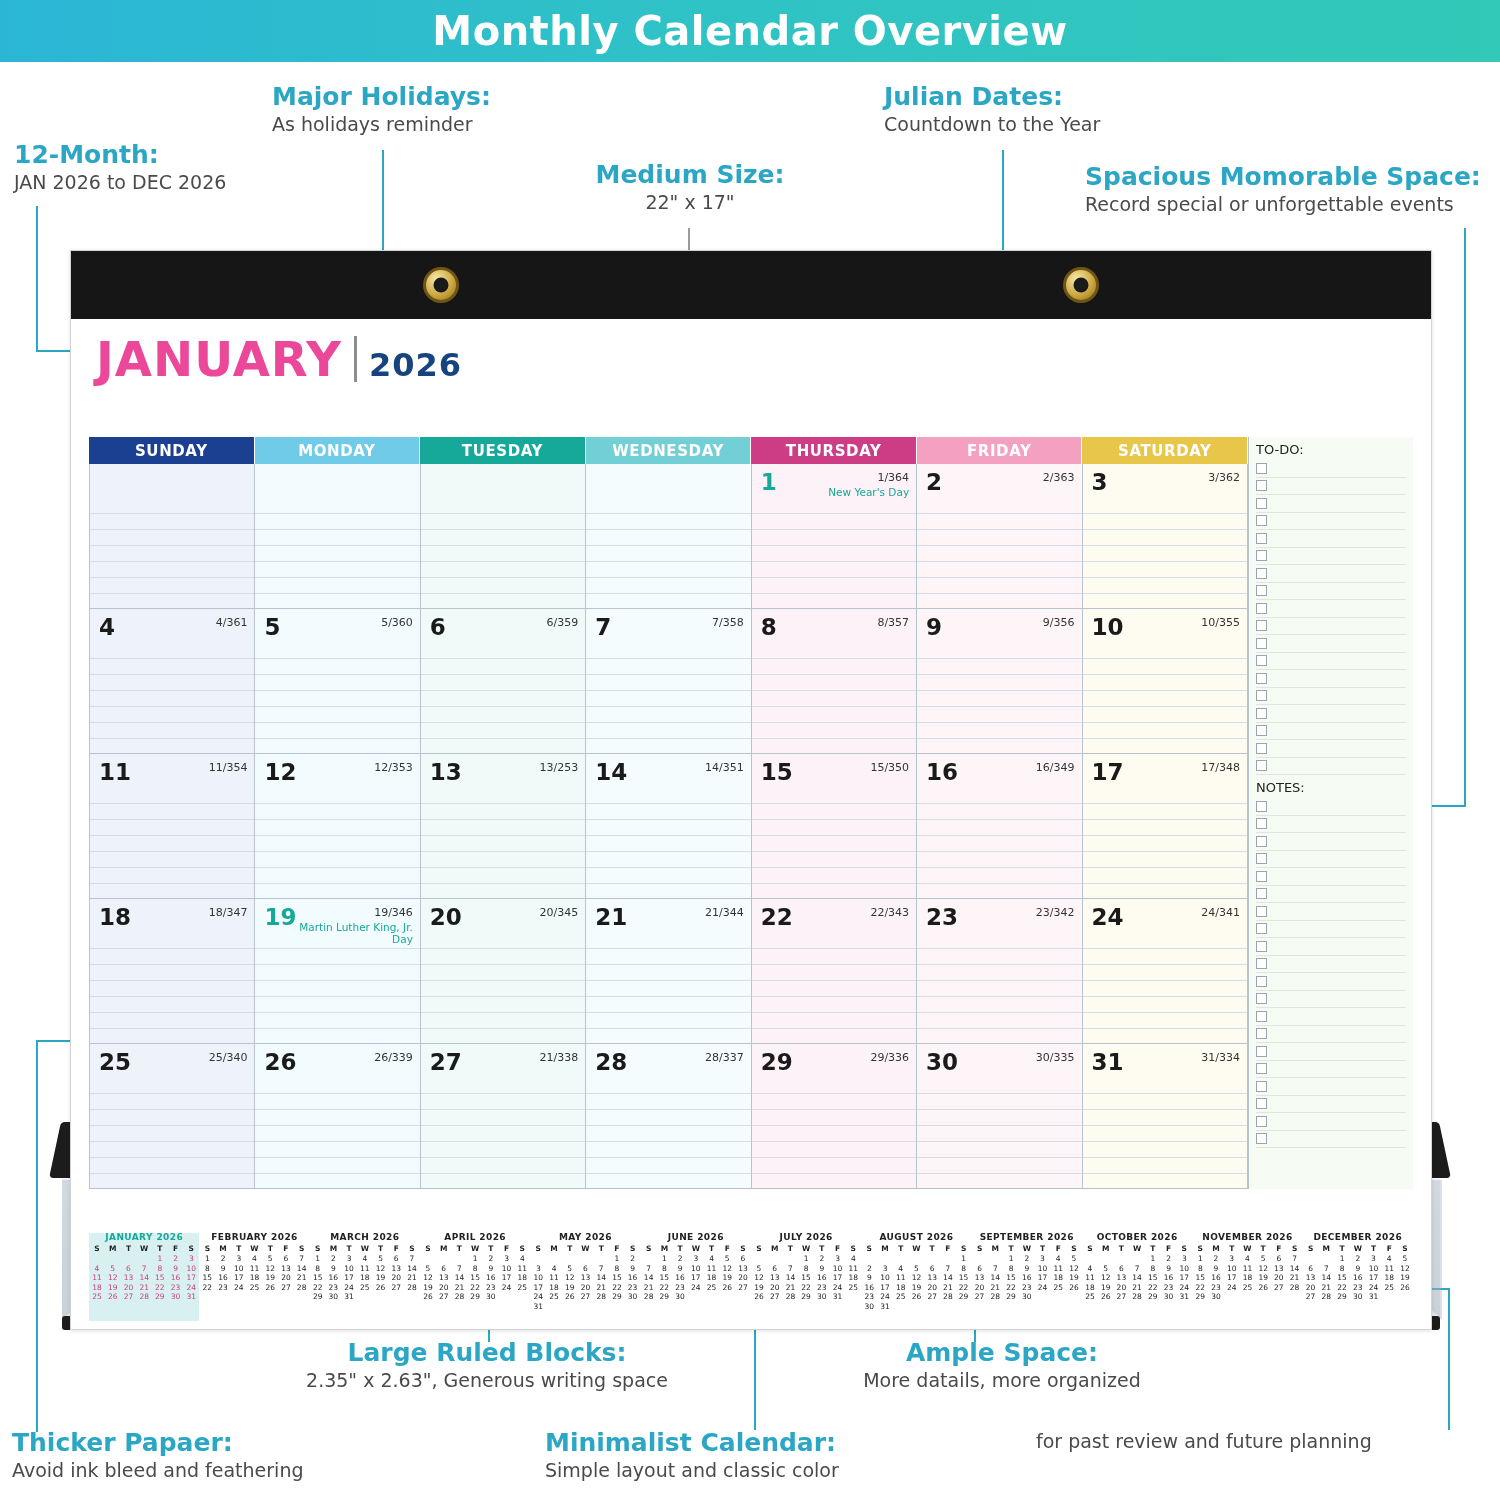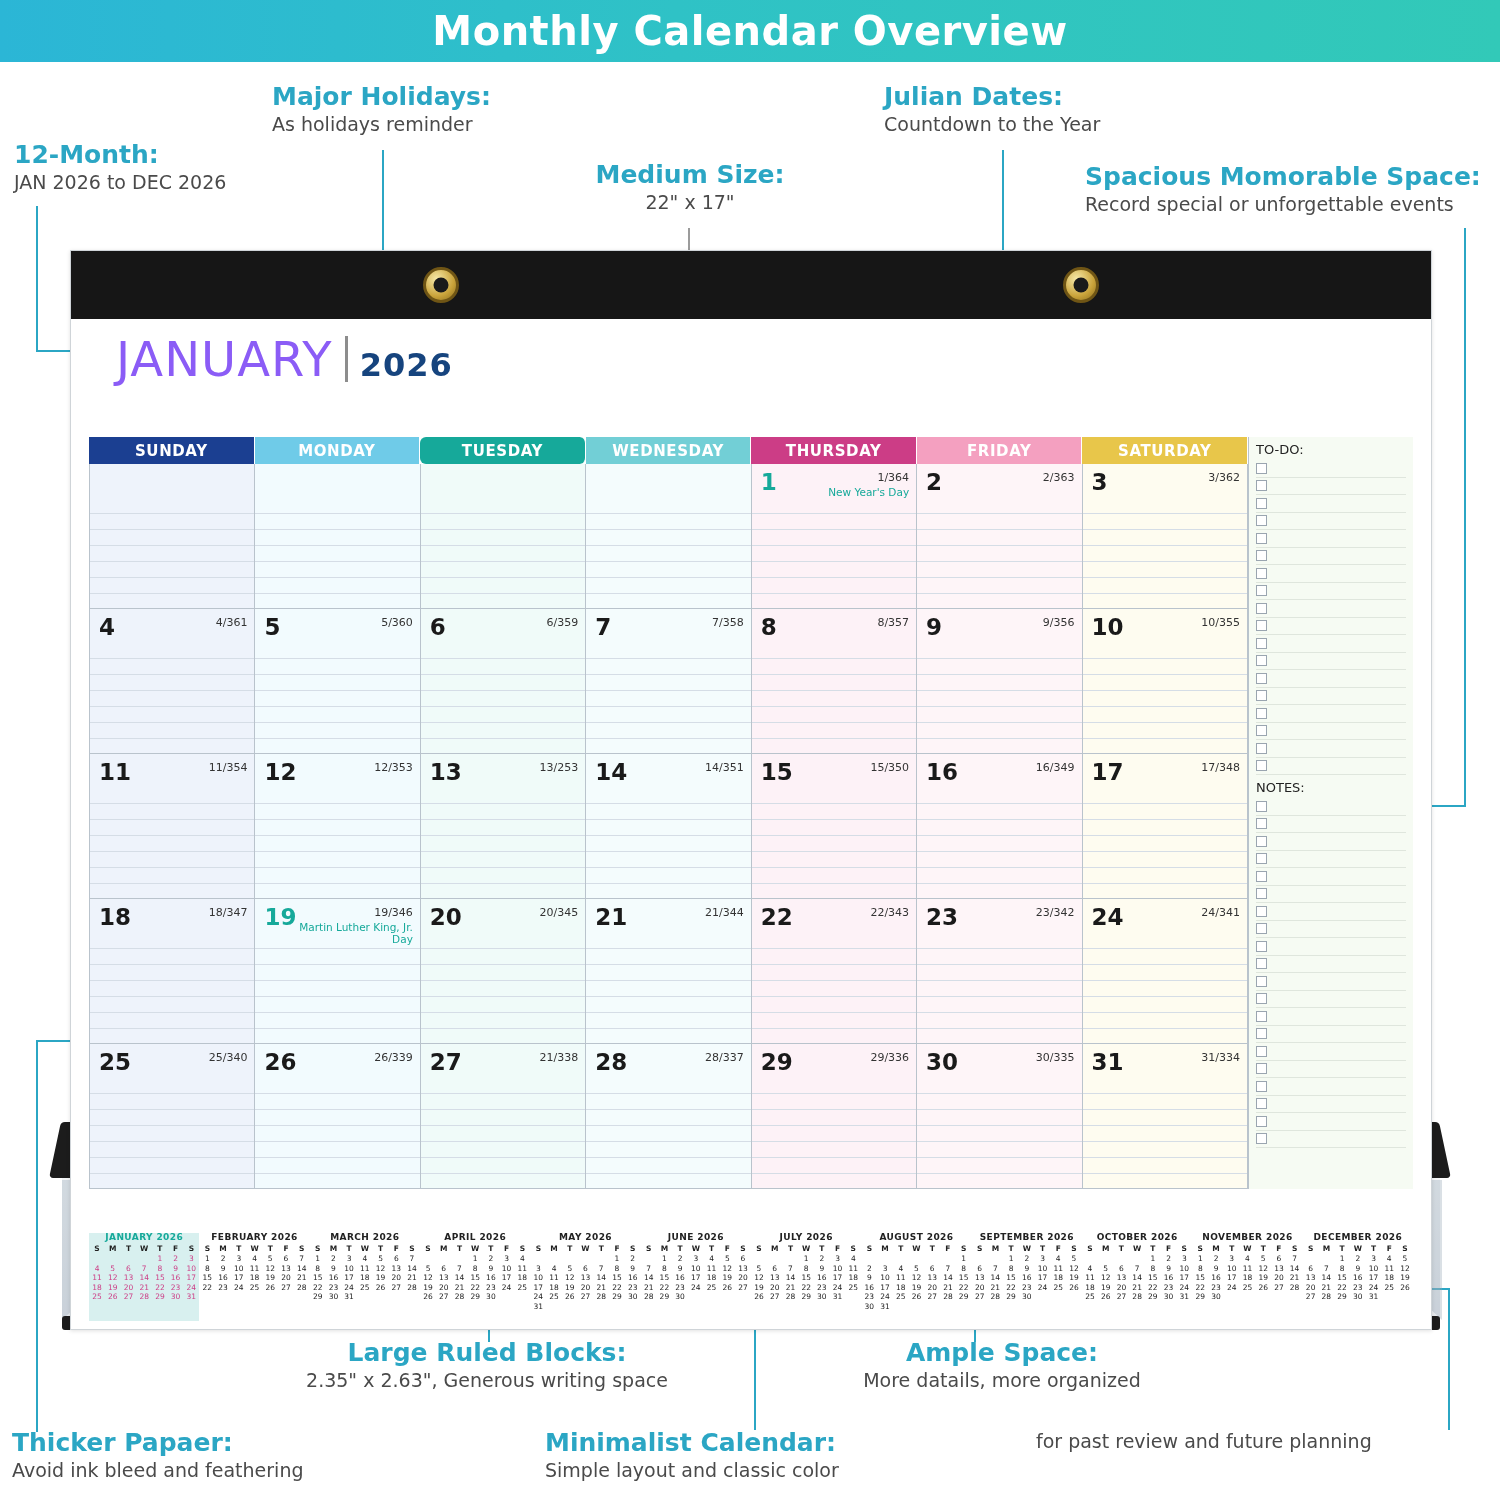--- a/index.html
+++ b/index.html
@@ -38,39 +38,39 @@
     background:radial-gradient(circle at 35% 30%,#f7e9a8,#c9a33a 60%,#8a6c1c 100%);
     border:3px solid #6f5515;box-sizing:border-box;
   }
   .grommet .hole{position:absolute;left:50%;top:50%;transform:translate(-50%,-50%);
      width:15px;height:15px;border-radius:50%;background:#1a1a1a;}
   .tab-notch{position:absolute;left:644px;top:0;width:72px;height:12px;background:#161616;}
 
   .sheet-body{position:absolute;left:0;top:68px;width:1360px;height:1010px;background:#fff;}
 
   .month-title{position:absolute;left:25px;top:12px;display:flex;align-items:baseline;gap:12px;}
-  .month-name{font-size:48px;font-weight:normal;color:#8b5cf6;letter-spacing:1px;margin-left:20px;}
+  .month-name{font-size:48px;font-weight:bold;color:#ec4899;letter-spacing:1px;}
   .month-div{width:3px;height:46px;background:#8d8d8d;align-self:center;}
   .month-year{font-size:32px;font-weight:bold;color:#16447e;letter-spacing:1px;}
 
   .goals{position:absolute;left:640px;top:14px;width:700px;}
   .goals-label{font-size:14px;color:#333;}
   .goals-lines{margin-top:4px;}
   .goals-lines div{height:12px;border-bottom:1px solid #dfe3e8;}
 
   .grid{position:absolute;left:18px;top:118px;width:1324px;}
   .hdr{display:flex;height:27px;}
   .hdr div{
     flex:1;color:#fff;font-size:15px;font-weight:bold;display:flex;align-items:center;
     justify-content:center;letter-spacing:.6px;border-right:1px solid #fff;box-sizing:border-box;
   }
   .hdr div:last-child{border-right:none;}
   .h-sun{background:#1b3f91;}
   .h-mon{background:#6fcbe8;}
-  .h-tue{background:#16a99a;border-radius:6px;}
+  .h-tue{background:#16a99a;}
   .h-wed{background:#72cfd6;}
   .h-thu{background:#cc3d86;}
   .h-fri{background:#f4a0c0;}
   .h-sat{background:#e8c64a;}
   .h-todo{background:#6cba4a;}
 
   .week{display:flex;border-left:1px solid #b9c3cc;}
   .cell{
     flex:1;border-right:1px solid #b9c3cc;border-bottom:1px solid #b9c3cc;
     position:relative;box-sizing:border-box;height:145px;overflow:hidden;
@@ -92,21 +92,21 @@
   .notes-col{
     position:absolute;right:0;top:0;width:165px;bottom:0;background:#f6fbf3;
     border-left:1px solid #b9c3cc;box-sizing:border-box;
   }
   .notes-label{font-size:13px;color:#222;padding:5px 0 3px 7px;}
   .todo-rows{padding:0 7px;}
   .todo-row{display:flex;align-items:center;height:16.5px;border-bottom:1px solid #dfe6dd;}
   .chk{width:9px;height:9px;border:1px solid #9aa5b0;background:#fff;margin-right:5px;flex:none;}
 
   .mini-strip{
-    position:absolute;left:18px;right:18px;bottom:8px;height:88px;display:flex;justify-content:center;
+    position:absolute;left:18px;right:18px;bottom:8px;height:88px;display:flex;
   }
   .mini{flex:1;font-size:8px;color:#222;line-height:9.5px;padding:0 2px;box-sizing:border-box;}
   .mini.cur{background:#d8f0ef;}
   .mini .m-name{font-size:9px;font-weight:bold;letter-spacing:.4px;text-align:center;margin-bottom:1px;}
   .mini.cur .m-name{color:#16a99a;}
   .mini .m-dow{display:flex;justify-content:space-between;font-size:7.5px;font-weight:bold;margin-bottom:1px;}
   .mini .m-row{display:flex;justify-content:space-between;font-size:7.5px;}
   .mini .m-row span{width:12px;text-align:center;}
   .mini.cur .m-row span{color:#cc3d86;}
 

